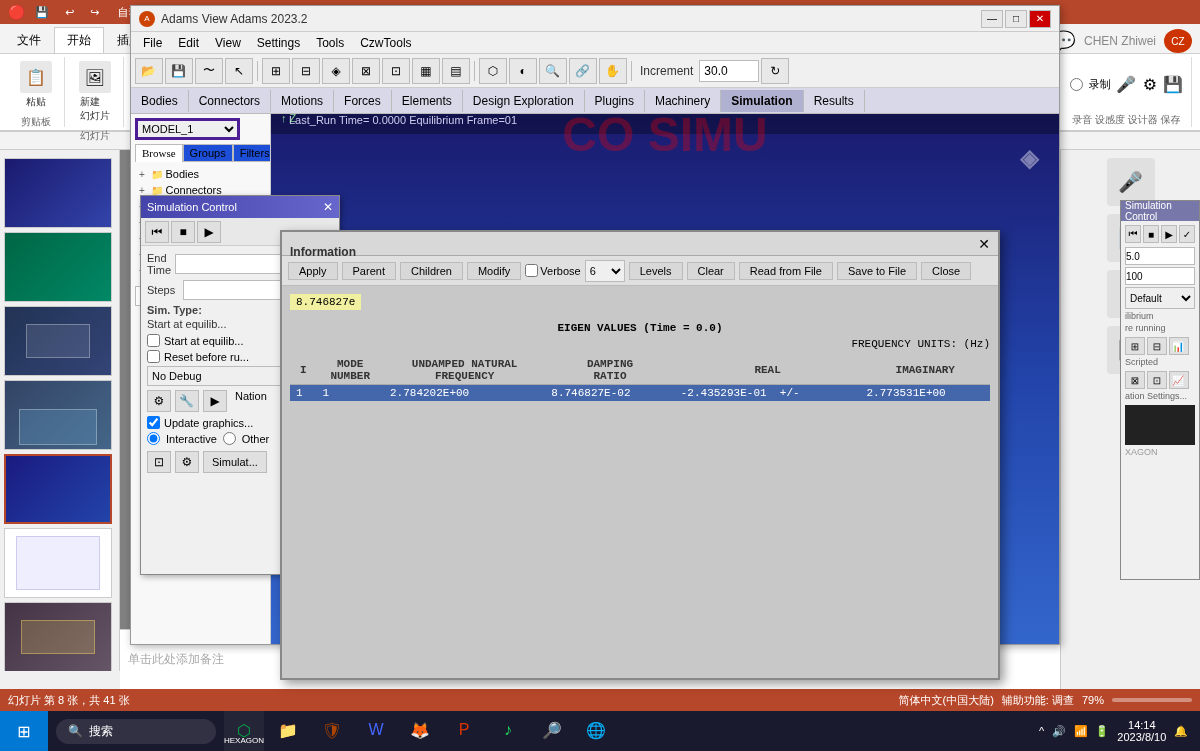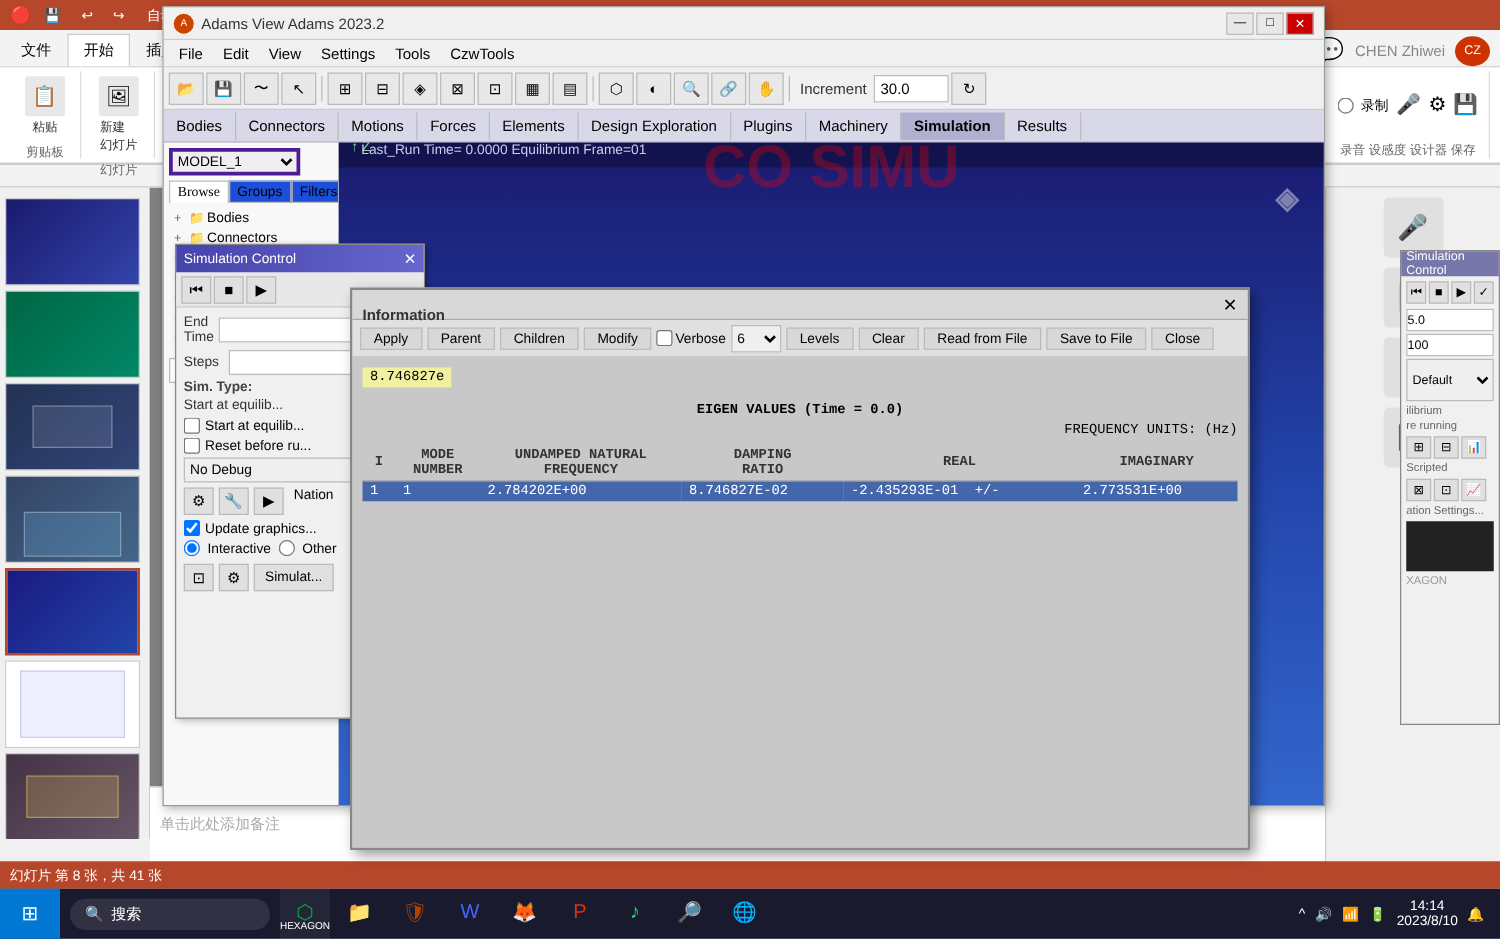--- a/index.html
+++ b/index.html
@@ -267,20 +267,26 @@
 
 <div class="right-panel">
   <div class="right-panel-icon">🎤</div>
   <div class="right-panel-icon">📊</div>
   <div class="right-panel-icon">🖊</div>
   <div class="right-panel-icon">💾</div>
 </div>
 
 <div class="status-bar">
   <div class="status-left">幻灯片 第 8 张，共 41 张</div>
+  <div class="status-right">
+    <span>简体中文(中国大陆)</span>
+    <span>辅助功能: 调查</span>
+    <span>79%</span>
+    <span style="width:80px;height:4px;background:rgba(255,255,255,0.4);border-radius:2px;cursor:pointer;"></span>
+  </div>
 </div>
 
 <div class="adams-window">
 
   <div class="adams-title-bar">
     <div class="adams-title-icon">A</div>
     <span class="adams-title-text">Adams View Adams 2023.2</span>
     <div class="adams-title-controls">
       <div class="adams-ctrl">—</div>
       <div class="adams-ctrl">□</div>
@@ -518,21 +524,21 @@
   <div style="height:20px;background:#7777aa;display:flex;align-items:center;padding:0 4px;color:white;font-size:10px;">Simulation Control</div>
   <div style="padding:4px;">
     <div style="display:flex;gap:2px;margin-bottom:4px;">
       <div class="icon-btn" style="width:20px;height:18px;font-size:10px;">⏮</div>
       <div class="icon-btn" style="width:20px;height:18px;font-size:10px;">■</div>
       <div class="icon-btn" style="width:20px;height:18px;font-size:10px;">▶</div>
       <div class="icon-btn" style="width:20px;height:18px;font-size:10px;">✓</div>
     </div>
     <input style="width: 70px; height: 18px; font-size: 10px; border: 1px solid rgb(187, 187, 187); margin-bottom: 2px;" value="5.0">
     <input style="width: 70px; height: 18px; font-size: 10px; border: 1px solid rgb(187, 187, 187); margin-bottom: 2px;" value="100">
-    <select style="width:70px;height:34px;font-size:10px;border:1px solid #bbb;margin-bottom:2px;">
+    <select style="width:70px;height:22px;font-size:10px;border:1px solid #bbb;margin-bottom:2px;">
       <option>Default</option>
     </select>
     <div style="font-size:9px;color:#666;margin-bottom:2px;">ilibrium</div>
     <div style="font-size:9px;color:#666;">re running</div>
     <div style="display:flex;gap:2px;margin-top:4px;">
       <div class="icon-btn" style="width:20px;height:18px;font-size:10px;">⊞</div>
       <div class="icon-btn" style="width:20px;height:18px;font-size:10px;">⊟</div>
       <div class="icon-btn" style="width:20px;height:18px;font-size:10px;">📊</div>
     </div>
     <div style="font-size:9px;color:#666;margin-top:2px;">Scripted</div>

